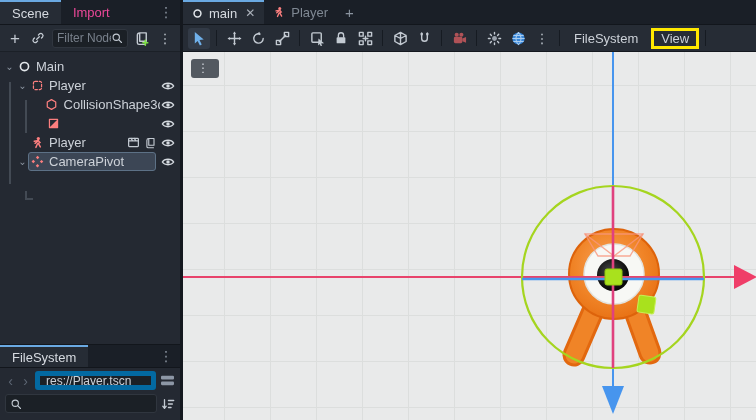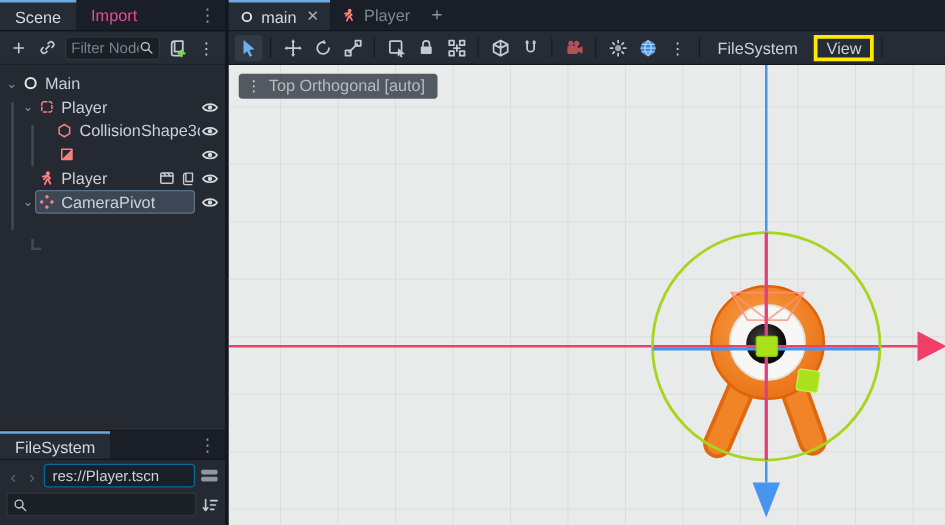--- a/index.html
+++ b/index.html
@@ -32,21 +32,21 @@
     background:#3c4655; border:1px solid #5d7186; border-radius:3px; }
   .trow > * { position:relative; z-index:1; }
   .guide { position:absolute; background:#434a54; width:2px; z-index:0;}
   .guide.elbow { background:none; border-left:2px solid #434a54; border-bottom:2px solid #434a54; width:8px;}
 
   
   .fs { position:absolute; left:0; top:344px; width:180px; height:76px; background:#242932; border-top:1px solid #12161c;}
   .fs .dock-tabbar { height:23px; }
   .fs-row { display:flex; align-items:center; gap:4px; padding:3px 5px 1px 5px; }
   .nav-ch { color:#5d6774; font-size:14px; width:11px; text-align:center; }
-  .path-field { flex:1; background:#1b2026; border:1px solid #0369a1; border-radius:3px; height:19px;
+  .path-field { flex:1; background:#1b2026; border:5px solid #0369a1; border-radius:3px; height:19px;
     display:flex; align-items:center; padding:0 6px; color:#ccd1d8; font-size:12px; white-space:nowrap; overflow:hidden;}
 
   
   .main-area { position:absolute; left:180px; top:0; right:0; bottom:0; border-left:3px solid #14181e; }
   .scene-tabbar { height:25px; background:#1a1f27; display:flex; align-items:stretch; border-bottom:1px solid #12161c;}
   .scene-tab { display:flex; align-items:center; gap:6px; padding:0 9px; color:#7f8893; }
   .scene-tab.active { background:#262c35; color:#d6dae0; border-top:2px solid #6aa9e2; }
   .scene-tab .close { color:#aab1ba; font-size:12px; margin-left:2px;}
   .newtab { display:flex; align-items:center; padding:0 8px; color:#8b94a0; font-size:15px;}
 
@@ -371,21 +371,20 @@
       <div class="menu-lbl">FileSystem</div>
       <div class="hl-box">
         <div class="menu-lbl">View</div>
       </div>
       <div class="tsep"></div>
     </div>
 
     <div class="viewport">
       <div class="vp-chip">
         <span class="dots">⋮</span>
-        <span>Top Orthogonal [auto]</span>
       </div>
 
       <svg class="vp-svg" width="573" height="368" viewBox="0 0 573 368">
         <defs>
           <radialGradient id="bodyGrad" cx="45%" cy="40%" r="65%">
             <stop offset="0%" stop-color="#f9a45c"></stop>
               <stop offset="60%" stop-color="#f08427"></stop>
               <stop offset="100%" stop-color="#e76f12"></stop>
           </radialGradient>
           <radialGradient id="pupilGrad" cx="42%" cy="40%" r="70%">

